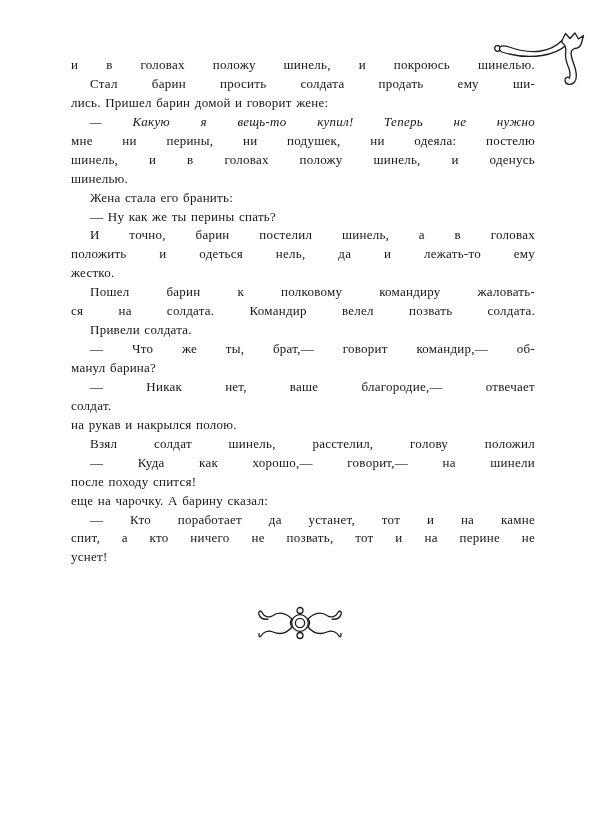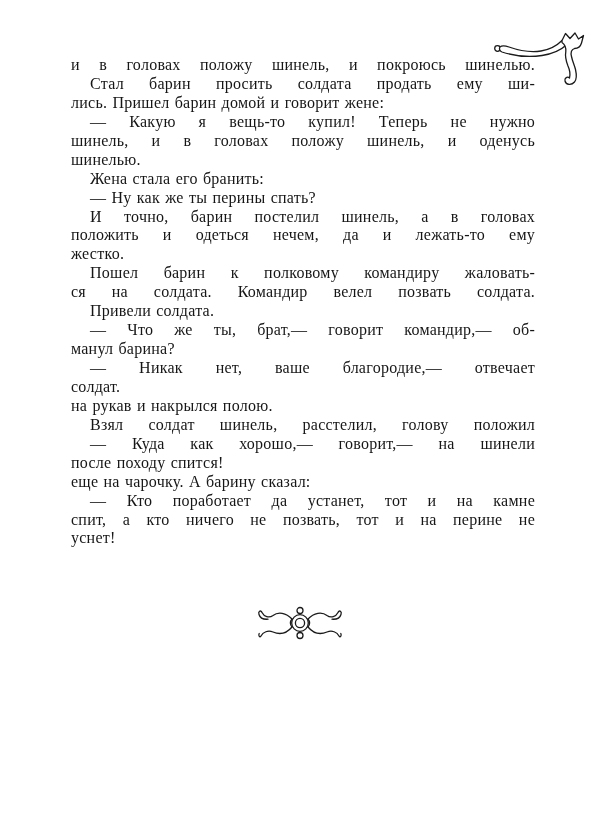--- a/index.html
+++ b/index.html
@@ -14,31 +14,31 @@
     background:#ffffff;
     color:#1a1a1a;
     overflow:hidden;
   }
   .text-block{
     position:absolute;
     left:71px; top:56px;
     width:464px;
   }
   .line{
-    font-size:16px;
+    font-size:13px;
     line-height:18.95px;
     height:18.95px;
     letter-spacing:0.25px;
     word-spacing:1px;
     text-align:left;
     color:#161616;
   }
   .line.j{ text-align:justify; text-align-last:justify; }
   .line.ind{ text-indent:19px; }
-  .line.it{ }
+  .line.it{ font-style:italic; }
   .corner-flourish{
     position:absolute;
     left:493px; top:32px;
     width:96px; height:57px;
   }
   .tailpiece{
     position:absolute;
     left:256px; top:606px;
     width:88px; height:38px;
   }
@@ -71,26 +71,27 @@
         C73,29 72,24 72.8,19.5
         C73,16.5 72,12.5 69,10.5 Z"></path>
     </g>
   </svg>
 
   <div class="text-block">
       <div class="line j">и в головах положу шинель, и покроюсь шинелью.</div>
       <div class="line j ind">Стал барин просить солдата продать ему ши-</div>
       <div class="line">лись. Пришел барин домой и говорит жене:</div>
       <div class="line j ind it">— Какую я вещь-то купил! Теперь не нужно</div>
+      <div class="line j">мне ни перины, ни подушек, ни одеяла: постелю</div>
       <div class="line j">шинель, и в головах положу шинель, и оденусь</div>
       <div class="line">шинелью.</div>
       <div class="line ind">Жена стала его бранить:</div>
       <div class="line ind">— Ну как же ты перины спать?</div>
       <div class="line j ind">И точно, барин постелил шинель, а в головах</div>
-      <div class="line j">положить и одеться нечем, да и лежать-то ему</div>
+      <div class="line j">положить и одеться нель, да и лежать-то ему</div>
       <div class="line">жестко.</div>
       <div class="line j ind">Пошел барин к полковому командиру жаловать-</div>
       <div class="line j">ся на солдата. Командир велел позвать солдата.</div>
       <div class="line ind">Привели солдата.</div>
       <div class="line j ind">— Что же ты, брат,— говорит командир,— об-</div>
       <div class="line">манул барина?</div>
       <div class="line j ind">— Никак нет, ваше благородие,— отвечает</div>
       <div class="line">солдат.</div>
       <div class="line">на рукав и накрылся полою.</div>
       <div class="line j ind">Взял солдат шинель, расстелил, голову положил</div>

